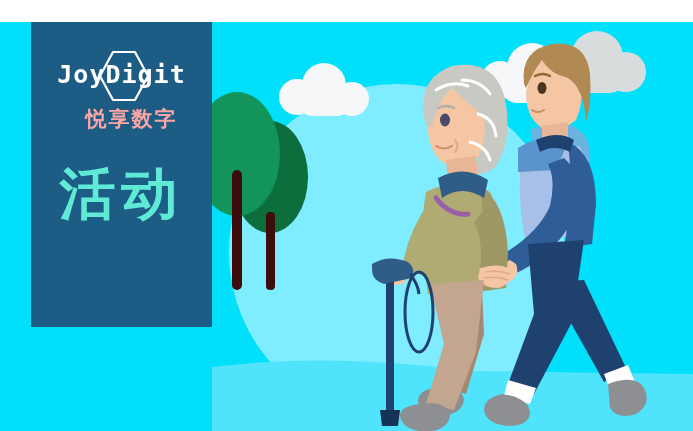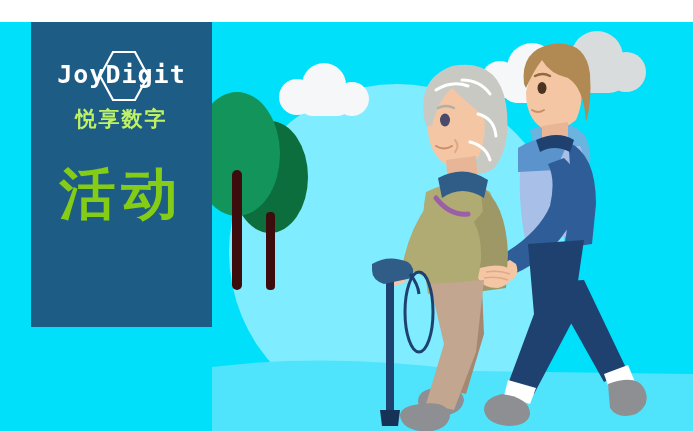--- a/index.html
+++ b/index.html
@@ -51,40 +51,40 @@
     color: #ffffff;
     font-family: "DejaVu Sans Mono", monospace;
     font-size: 25px;
     font-weight: bold;
     letter-spacing: 1px;
     line-height: 34px;
     white-space: nowrap;
   }
   .logo-sub {
     position: absolute;
-    left: 0;
+    left: 10px;
     top: 56px;
     width: 181px;
     text-align: center;
-    color: #bef264;
+    color: #fca5a5;
     font-family: "DejaVu Sans", sans-serif;
     font-size: 21px;
     font-weight: bold;
     letter-spacing: 2px;
     line-height: 30px;
     white-space: nowrap;
   }
 
   .headline {
     position: absolute;
     left: 0;
     top: 136px;
     width: 181px;
     text-align: center;
-    color: #84cc16;
+    color: #5eead4;
     font-family: "DejaVu Sans", sans-serif;
     font-size: 56px;
     font-weight: bold;
     letter-spacing: 6px;
     line-height: 72px;
     white-space: nowrap;
   }
   .headline .l2 { display: block; }
 
   

